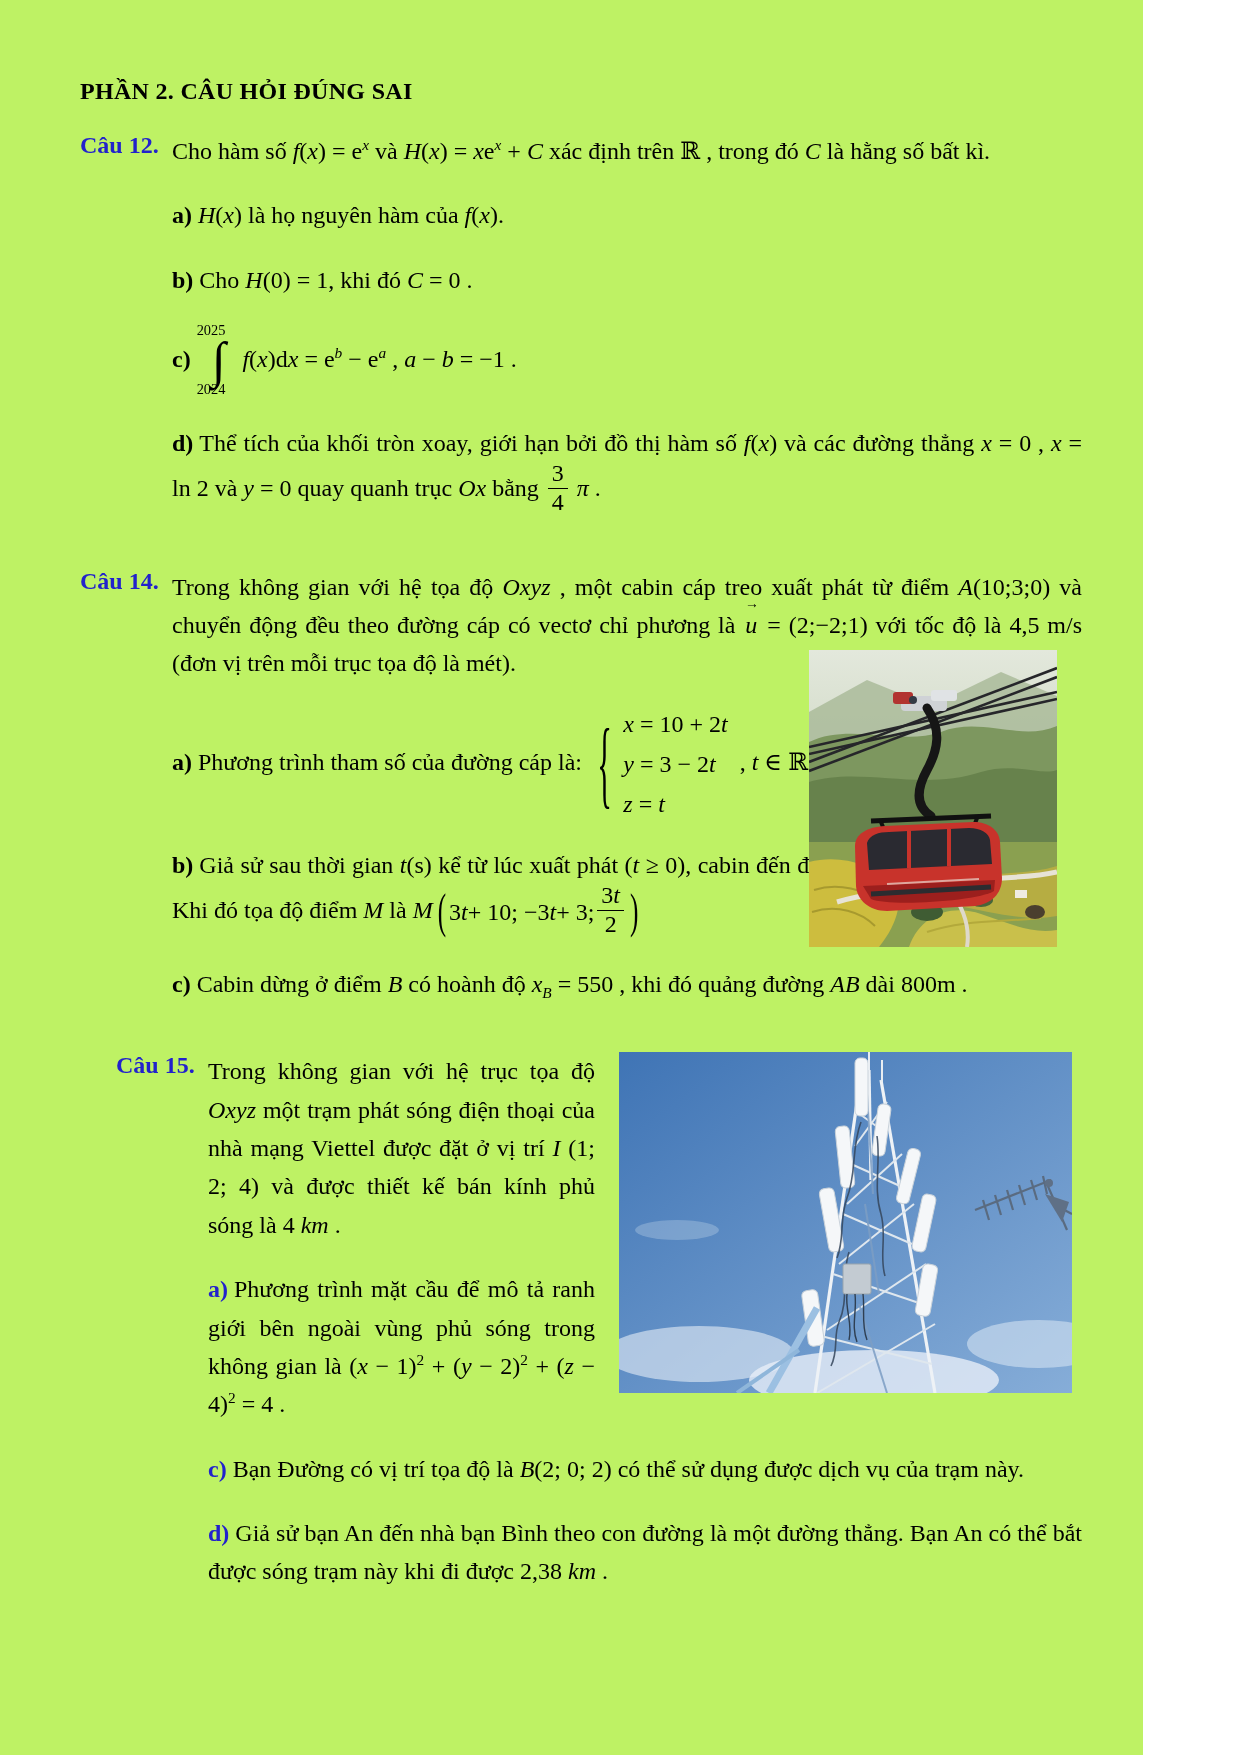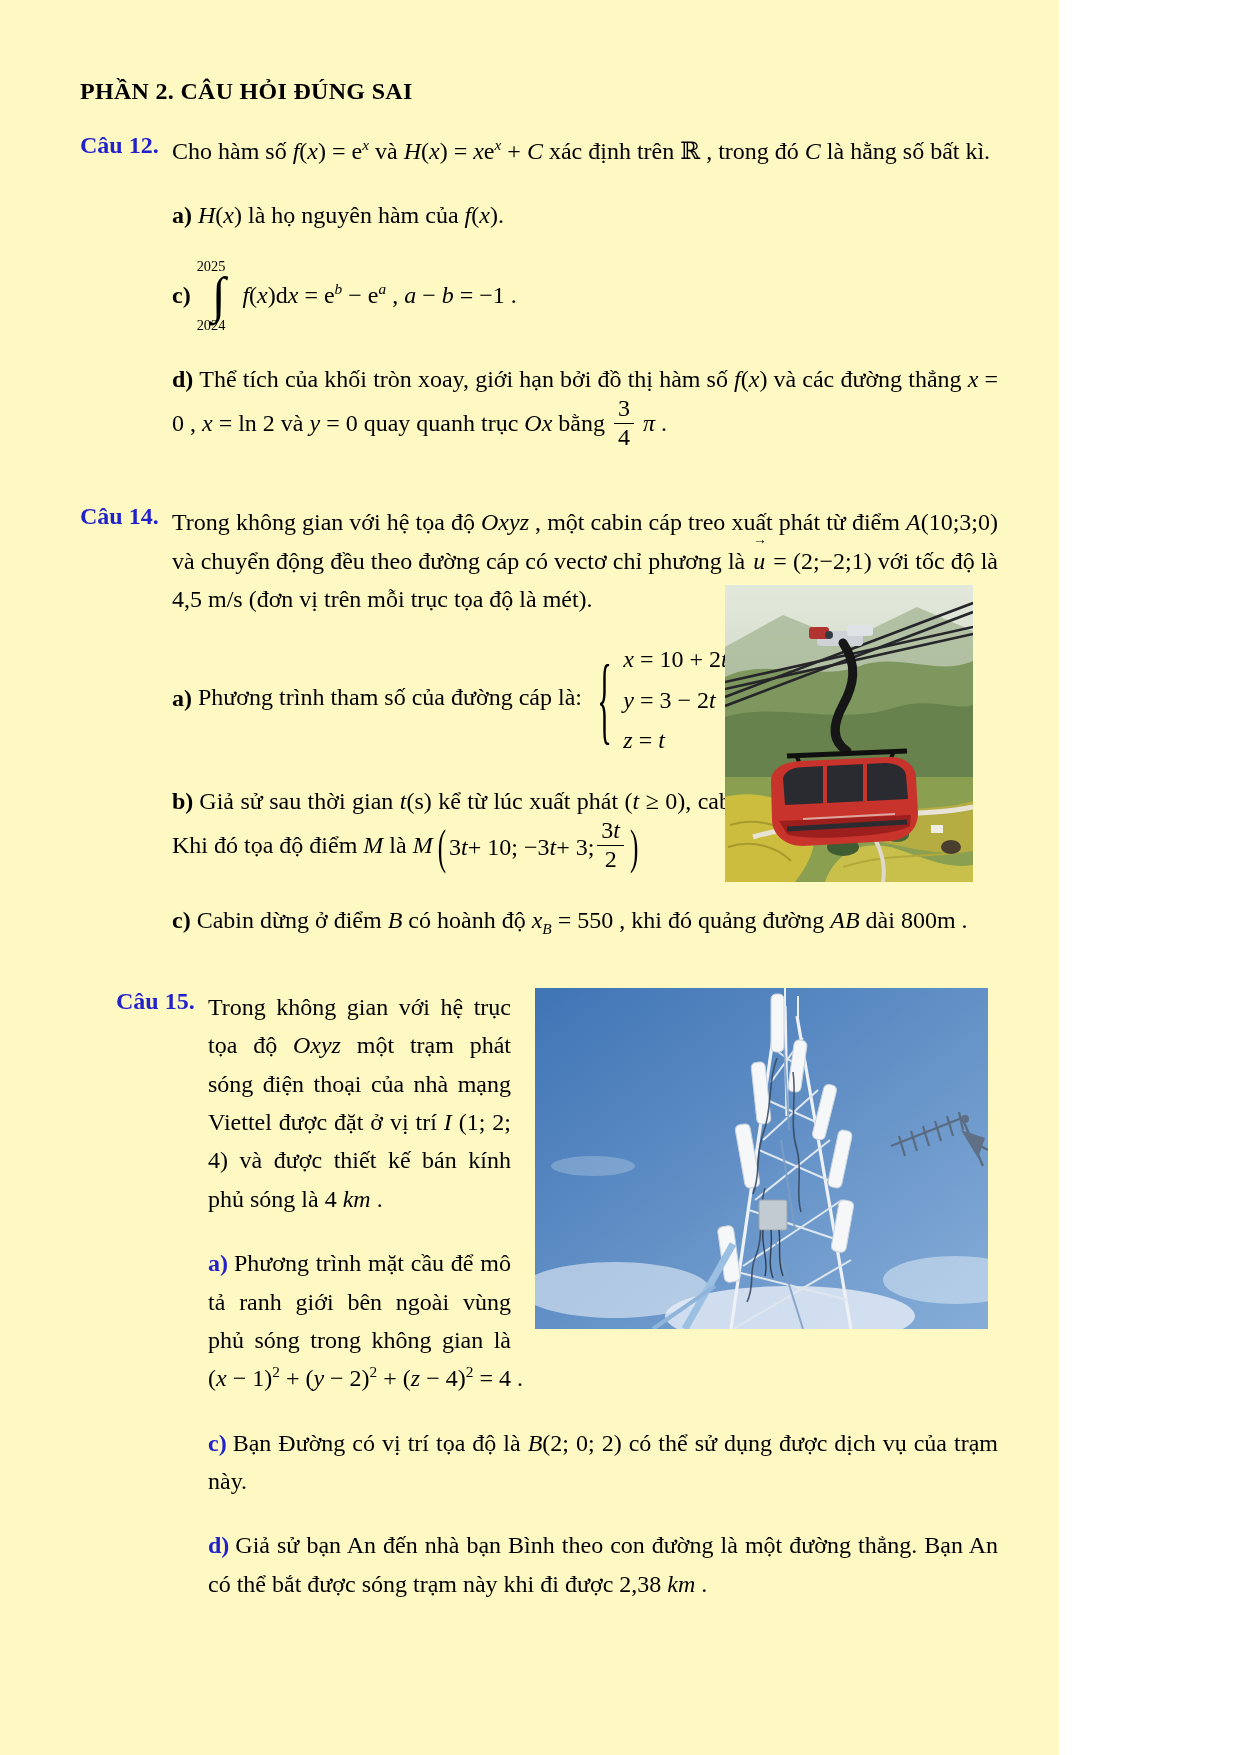--- a/index.html
+++ b/index.html
@@ -4,22 +4,22 @@
 <style>
   :root{ --accent:#2222cc; }
   *{margin:0;padding:0;box-sizing:border-box;}
   html,body{background:#fff;}
   body{
     width:1241px;height:1755px;
     font-family:"Liberation Serif","DejaVu Serif",serif;
     color:#000;font-size:24px;
   }
   .page{
-    position:relative;width:1059px;height:1755px;
-    padding:78px 61px 46px 80px;overflow:hidden;background:#fef9c3;
+    position:relative;width:1143px;height:1755px;
+    padding:78px 61px 46px 80px;overflow:hidden;background:#bef264;
   }
   .heading{font-size:24px;font-weight:700;letter-spacing:.3px;}
   .question{position:relative;}
   .q13{margin-top:27px;}
   .q14{margin-top:50px;}
   .q15{margin-top:46px;margin-left:36px;}
   .qlabel{
     position:absolute;left:0;top:0;width:92px;
     color:var(--accent);font-weight:700;
   }
@@ -75,20 +75,21 @@
 <div class="page">
 
   <h1 class="heading">PHẦN 2. CÂU HỎI ĐÚNG SAI</h1>
 
   <section class="question q13">
     <span class="qlabel">Câu 12.</span>
     <div class="qbody">
       <p class="qtext intro"><span class="rm">Cho hàm số </span><span class="it">f</span><span class="rm">(</span><span class="it">x</span><span class="rm">) = e</span><span class="sup">x</span><span class="rm"> và </span><span class="it">H</span><span class="rm">(</span><span class="it">x</span><span class="rm">) = </span><span class="it">x</span><span class="rm">e</span><span class="sup">x</span><span class="rm"> + </span><span class="it">C</span><span class="rm"> xác định trên ℝ , trong đó </span><span class="it">C</span><span class="rm"> là hằng số bất kì.</span></p>
       <div>
           <p class="qtext item"><span class="ilabel">a)</span><span class="it">H</span><span class="rm">(</span><span class="it">x</span><span class="rm">) là họ nguyên hàm của </span><span class="it">f</span><span class="rm">(</span><span class="it">x</span><span class="rm">).</span></p>
+          <p class="qtext item"><span class="ilabel">b)</span><span class="rm">Cho </span><span class="it">H</span><span class="rm">(0) = 1, khi đó </span><span class="it">C</span><span class="rm"> = 0 .</span></p>
           <p class="qtext item"><span class="ilabel">c)</span><span class="intwrap">
               <span class="ilim">2025</span>
               <span class="isign">∫</span>
               <span class="ilim">2024</span>
             </span><span class="it">f</span><span class="rm">(</span><span class="it">x</span><span class="rm">)d</span><span class="it">x</span><span class="rm"> = e</span><span class="sup">b</span><span class="rm"> − e</span><span class="sup">a</span><span class="rm"> , </span><span class="it">a</span><span class="rm"> − </span><span class="it">b</span><span class="rm"> = −1 .</span></p>
           <p class="qtext item"><span class="ilabel">d)</span><span class="rm">Thể tích của khối tròn xoay, giới hạn bởi đồ thị hàm số </span><span class="it">f</span><span class="rm">(</span><span class="it">x</span><span class="rm">) và các đường thẳng </span><span class="it">x</span><span class="rm"> = 0 , </span><span class="it">x</span><span class="rm"> = ln 2 và </span><span class="it">y</span><span class="rm"> = 0 quay quanh trục </span><span class="it">Ox</span><span class="rm"> bằng </span><span class="frac">
               <span class="num"><span class="rm">3</span></span>
               <span class="den"><span class="rm">4</span></span>
             </span><span class="rm"> </span><span class="it">π</span><span class="rm"> .</span></p>
         </div>

